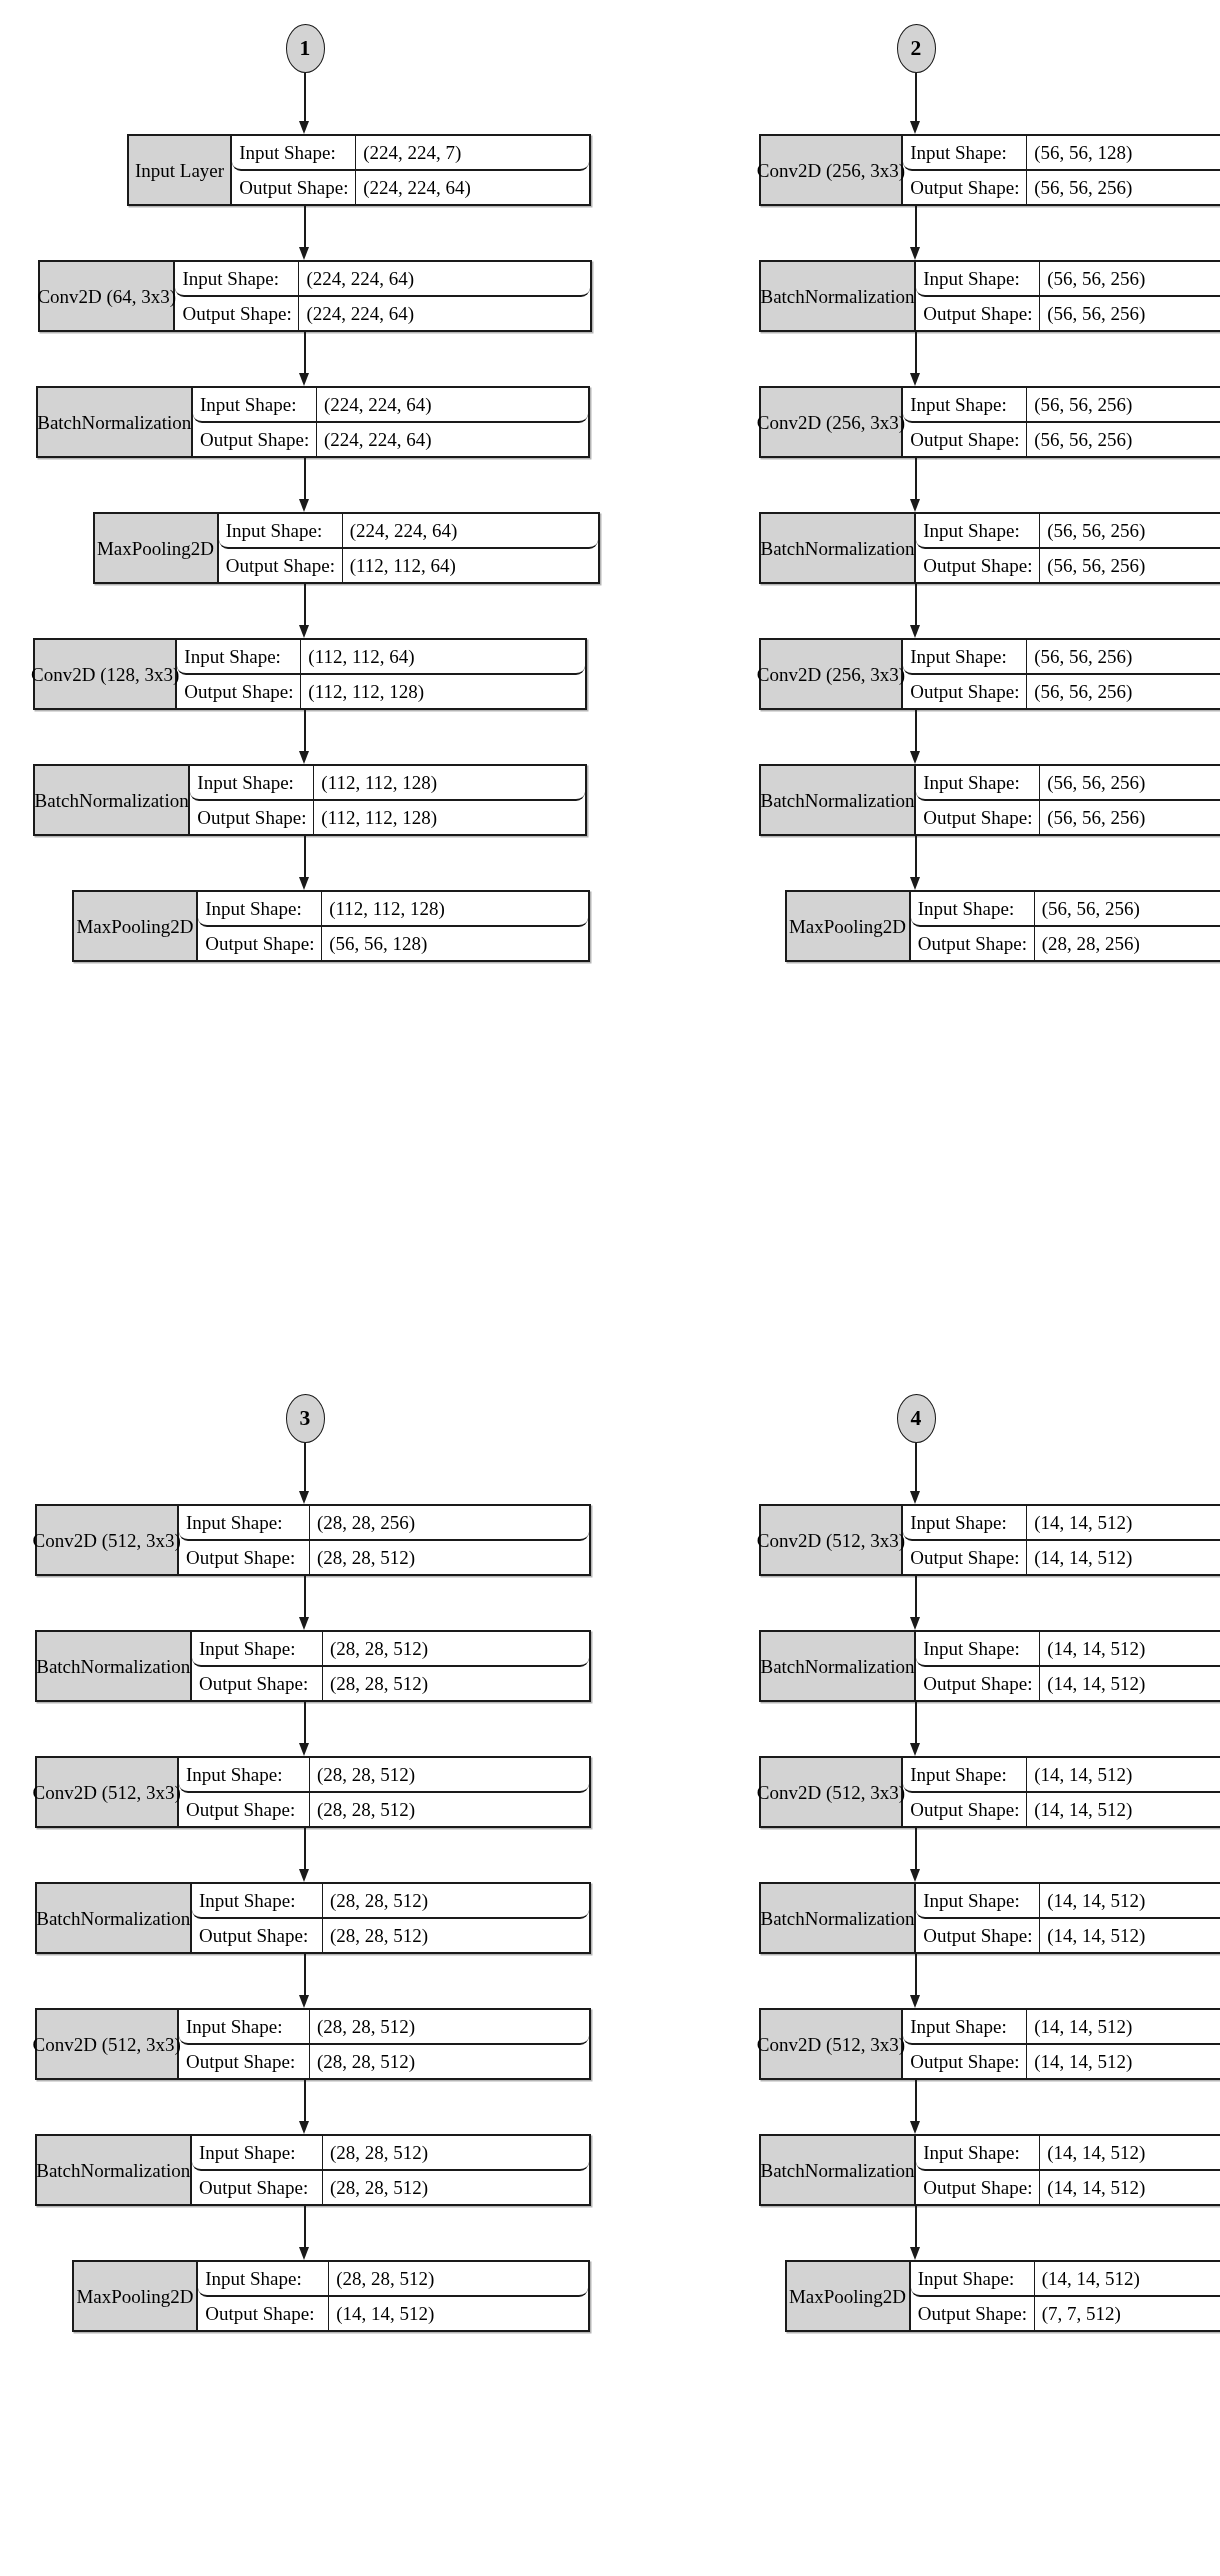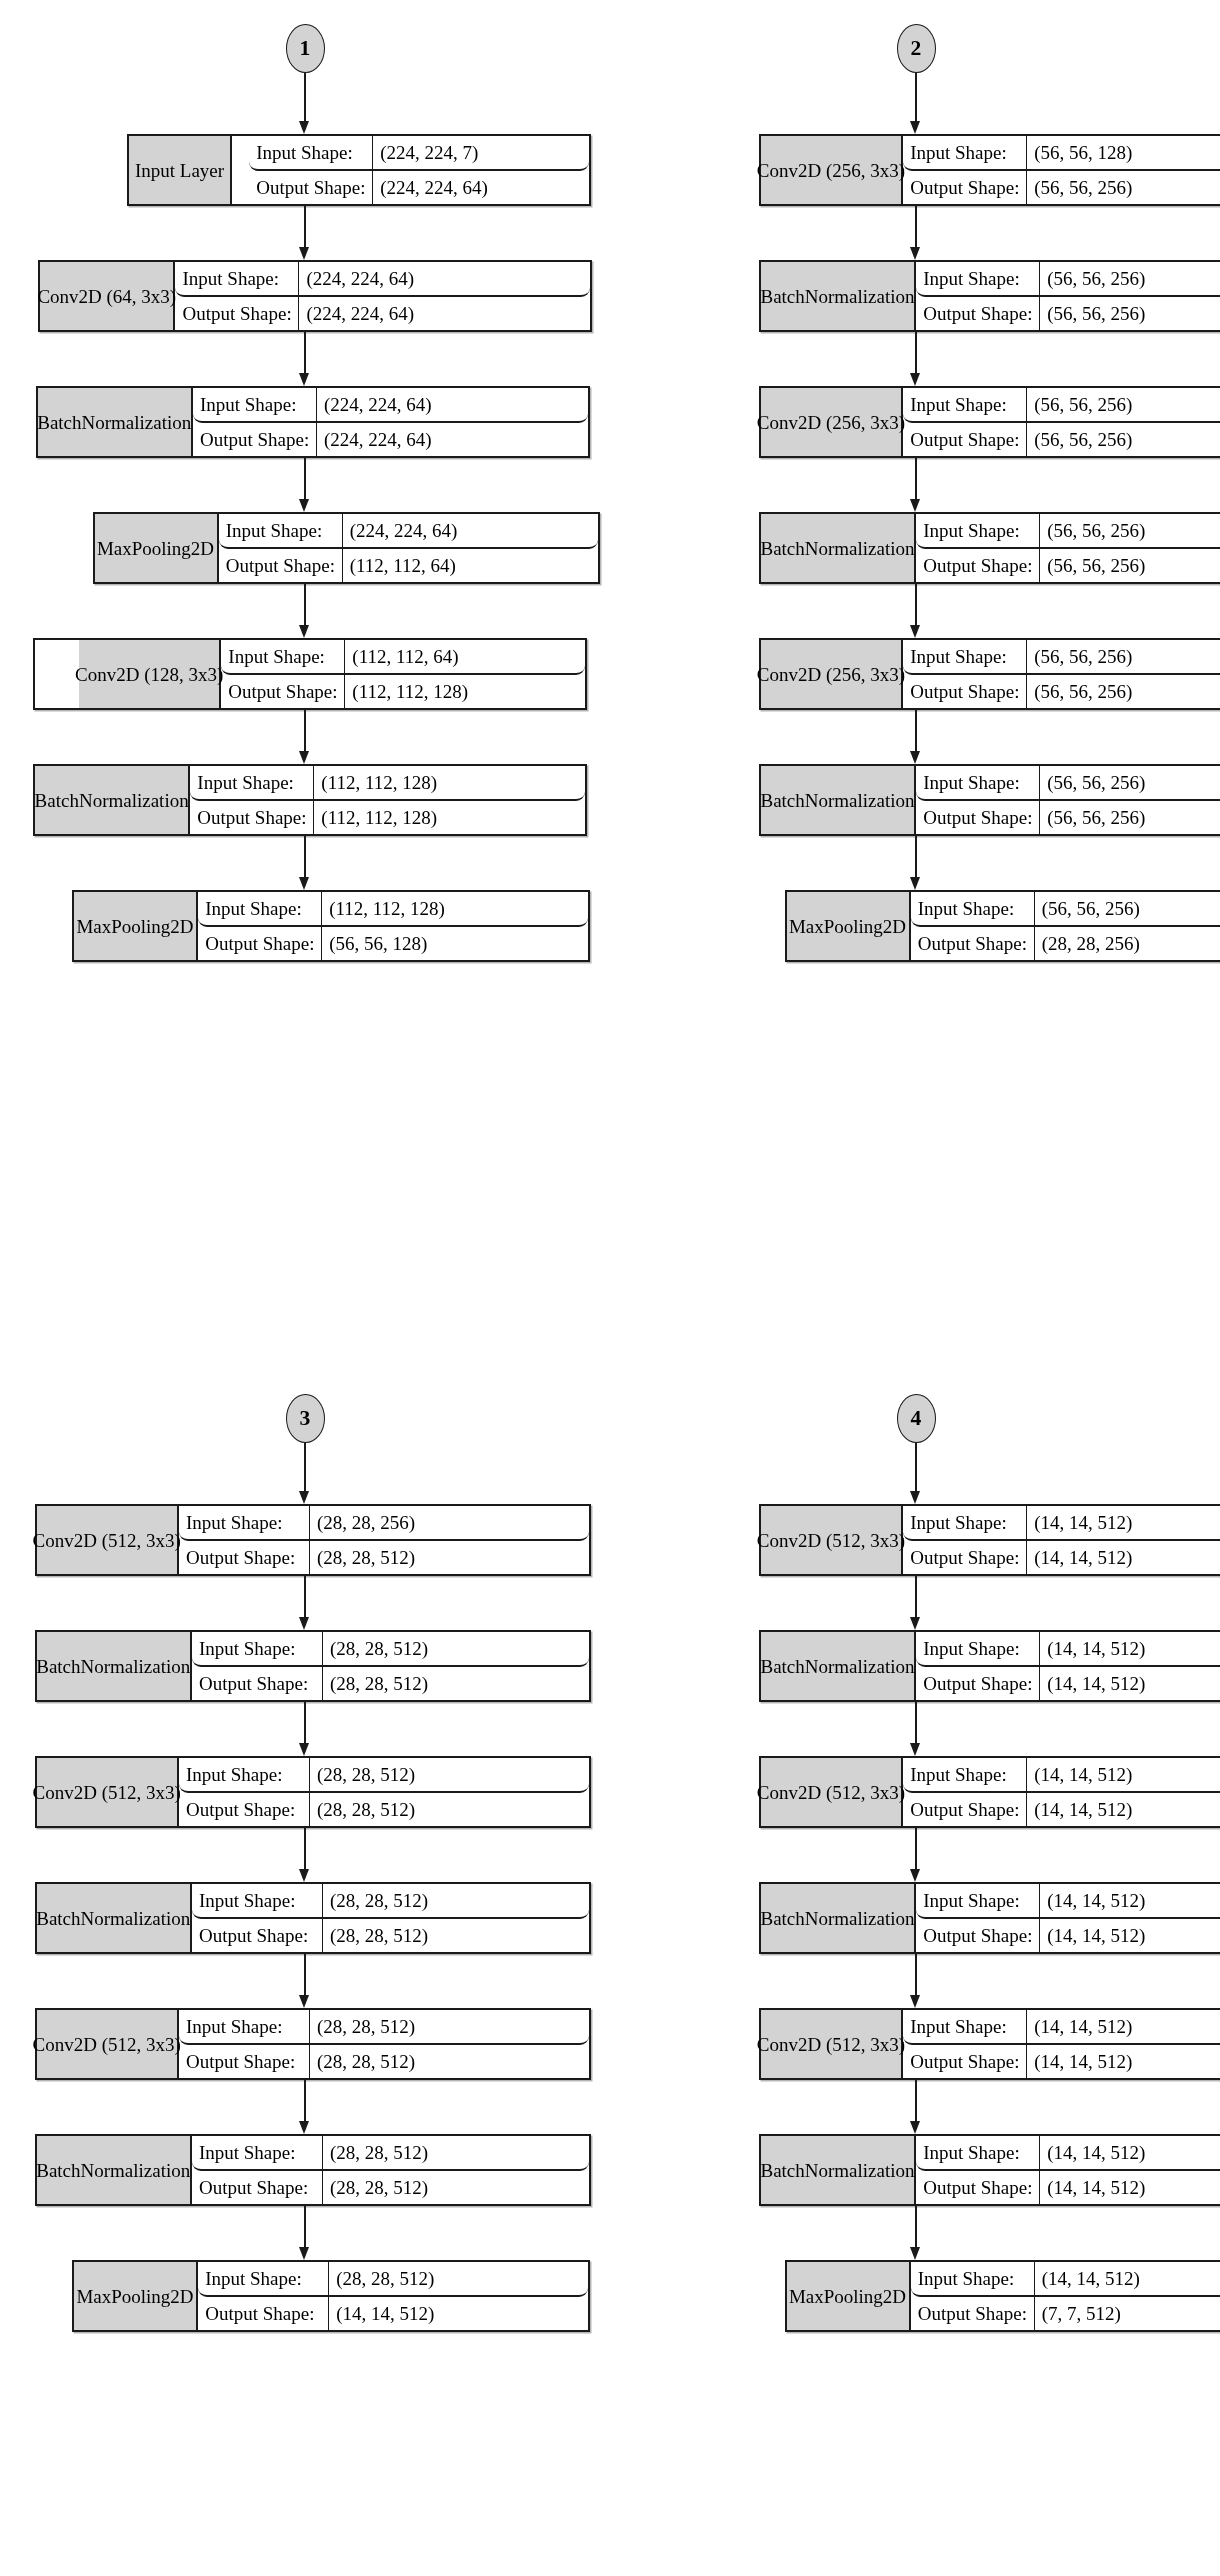--- a/index.html
+++ b/index.html
@@ -141,21 +141,21 @@
 <div id="canvas">
 
   <div class="column" id="col-1">
       <div class="entry-node">
         <span>1</span>
       </div>
       <div class="arrow a-long">
         <div class="shaft"></div>
         <div class="head"></div>
       </div>
-      <div class="node" style="width: 464px; margin-left: 108px; gap: 17px;">
+      <div class="node" style="width: 464px; margin-left: 108px;">
         <div class="layer-name" style="width: 103px;">Input Layer</div>
         <div class="shape-table">
           <div class="shape-row top">
             <div class="shape-key" style="width: 124px;">Input Shape:</div>
             <div class="shape-val">(224, 224, 7)</div>
           </div>
           <div class="shape-row bottom">
             <div class="shape-key" style="width: 124px;">Output Shape:</div>
             <div class="shape-val">(224, 224, 64)</div>
           </div>
@@ -210,21 +210,21 @@
             <div class="shape-key" style="width: 124px;">Output Shape:</div>
             <div class="shape-val">(112, 112, 64)</div>
           </div>
         </div>
       </div>
       <div class="arrow a-mid">
         <div class="shaft"></div>
         <div class="head"></div>
       </div>
       <div class="node" style="width: 554px; margin-left: 10.3px;">
-        <div class="layer-name" style="width: 142px; margin-left: 44px;">Conv2D (128, 3x3)</div>
+        <div class="layer-name" style="width: 142px;">Conv2D (128, 3x3)</div>
         <div class="shape-table">
           <div class="shape-row top">
             <div class="shape-key" style="width: 124px;">Input Shape:</div>
             <div class="shape-val">(112, 112, 64)</div>
           </div>
           <div class="shape-row bottom">
             <div class="shape-key" style="width: 124px;">Output Shape:</div>
             <div class="shape-val">(112, 112, 128)</div>
           </div>
         </div>

